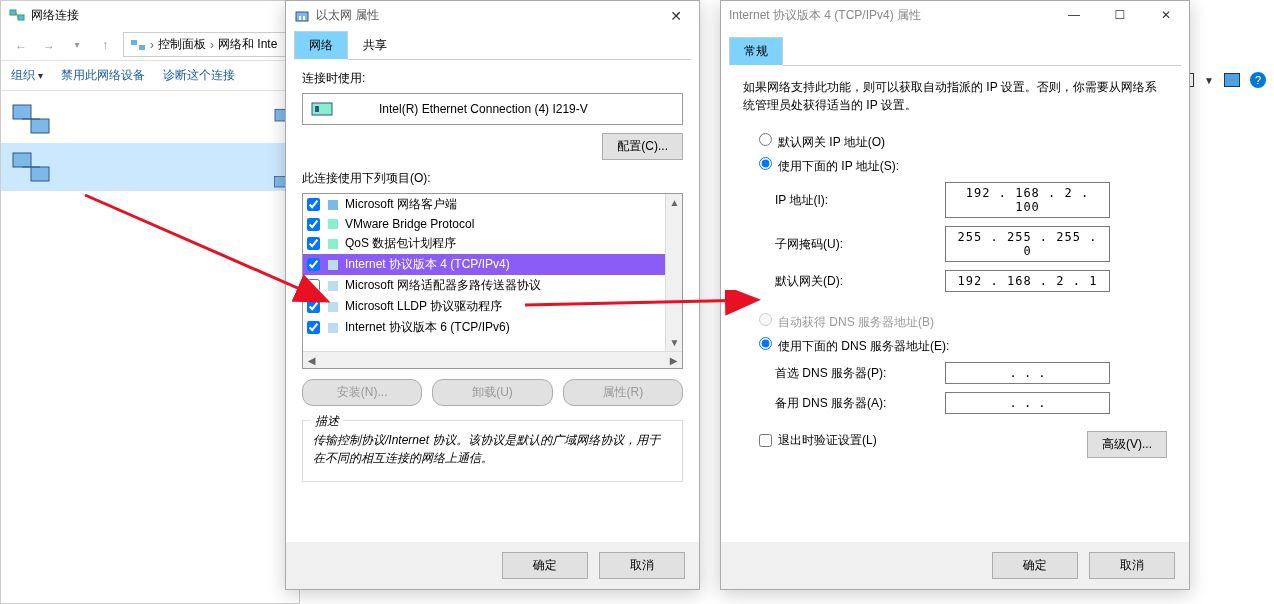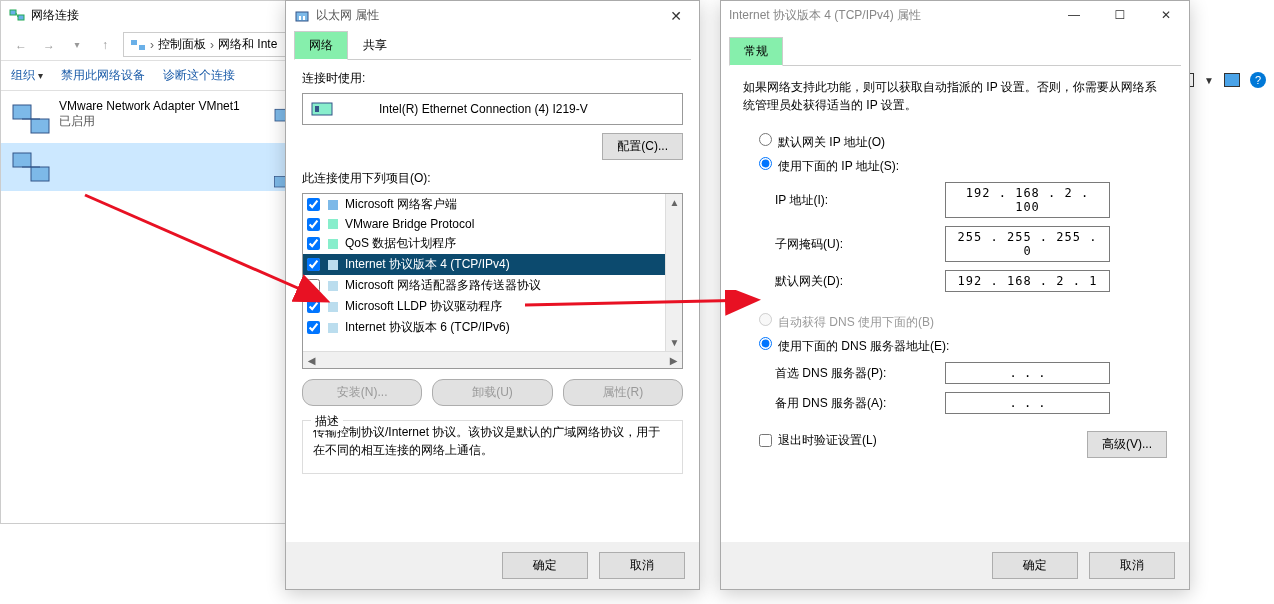--- a/index.html
+++ b/index.html
@@ -1,19 +1,19 @@
 <!DOCTYPE html>
 <html><head>
 <meta charset="utf-8">
 <style>
 * { box-sizing: border-box; margin: 0; padding: 0; font-family: "Microsoft YaHei", "Segoe UI", sans-serif; font-size: 12px; }
 body { background: #fff; width: 1274px; height: 604px; position: relative; overflow: hidden; }
 
 
-.main-win { position: absolute; left: 0; top: 0; width: 300px; height: 524px; border: 1px solid #ccc; background: #fff; }
+.main-win { position: absolute; left: 0; top: 0; width: 300px; height: 604px; border: 1px solid #ccc; background: #fff; }
 .main-title { display: flex; align-items: center; padding: 4px 8px; height: 28px; }
 .main-title .icon-conn { width: 16px; height: 16px; margin-right: 6px; }
 .nav-bar { display: flex; align-items: center; padding: 3px 6px; border-bottom: 1px solid #e0e0e0; }
 .nav-arrow { width: 28px; height: 24px; display: flex; align-items: center; justify-content: center; color: #999; }
 .nav-arrow.up { border: 1px solid transparent; padding: 1px 4px;}
 .breadcrumb { display: flex; align-items: center; border: 1px solid #ccc; flex: 1; padding: 3px 4px; margin-left: 4px;}
 .breadcrumb span { margin: 0 2px; }
 .breadcrumb .sep { color: #666; }
 .toolbar { display: flex; align-items: center; padding: 6px 10px; border-bottom: 1px solid #e0e0e0; }
 .toolbar span { margin-right: 18px; color: #1a5ba8; }
@@ -27,42 +27,42 @@
 .conn-info .line1 { color: #000; }
 .conn-info .line2, .conn-info .line3 { color: #555; }
 
 
 .dlg1 { position: absolute; left: 285px; top: 0; width: 415px; height: 590px; border: 1px solid #aaa; background: #fff; box-shadow: 0 4px 18px rgba(0,0,0,0.2); z-index: 2;}
 .dlg-title { display: flex; align-items: center; padding: 6px 8px; }
 .dlg-title .t { flex: 1; color: #555; }
 .dlg-close { width: 30px; text-align: center; color: #333; font-size: 14px; }
 .tabs { display: flex; border-bottom: 1px solid #ccc; margin: 0 8px;}
 .tab { padding: 5px 14px; border: 1px solid transparent; position: relative; top: 1px;}
-.tab.active { border: 1px solid #ccc; border-bottom: 1px solid #fff; background: #86efac; }
+.tab.active { border: 1px solid #ccc; border-bottom: 1px solid #fff; background: #7dd3fc; }
 .dlg-body { padding: 10px 16px; }
 .lbl { margin-bottom: 6px; }
 .nic-box { border: 1px solid #999; padding: 6px 8px; display: flex; align-items: center; gap: 40px; }
 .nic-box .nic-ic { width: 22px; height: 18px; margin-right: 6px; }
 .cfg-row { text-align: right; margin-top: 8px; }
 .btn { border: 1px solid #adadad; background: #e1e1e1; padding: 4px 14px; min-width: 78px; text-align: center; display: inline-block;}
 .btn.disabled { color: #999; }
 
 .item-list { border: 1px solid #999; height: 176px; overflow: hidden; margin-top: 6px; position: relative;}
 .item-row { display: flex; align-items: center; padding: 2px 4px; }
-.item-row.hl { background: #0c4a6e; color: #fff; }
+.item-row.hl { background: #8b5cf6; color: #fff; }
 .item-row input[type=checkbox] { margin-right: 6px; }
 .proto-ic { width: 14px; height: 14px; margin-right: 5px; display: inline-block;}
 .scroll-track { position: absolute; right: 0; top: 0; bottom: 17px; width: 17px; background: #f0f0f0; border-left: 1px solid #ddd;}
 .scroll-bottom { position: absolute; left:0; right:0; bottom:0; height:17px; background:#f0f0f0; border-top:1px solid #ddd;}
 .scroll-arrow { width:17px; height:17px; display:flex; align-items:center; justify-content:center; color:#666; font-size:10px;}
 
 .btn-row3 { display: flex; gap: 10px; margin-top: 10px; }
 .btn-row3 .btn { flex: 1; border-radius: 11px; }
 
-.desc-group { border: 1px solid #ddd; margin-top: 14px; padding: 2px 10px 14px; position: relative;}
+.desc-group { border: 1px solid #ddd; margin-top: 14px; padding: 10px 10px 14px; position: relative; font-style: italic;}
 .desc-group .legend { position: absolute; top: -8px; left: 8px; background: #fff; padding: 0 4px; }
 
 .dlg-bottom { position: absolute; bottom: 0; left: 0; right: 0; padding: 10px 14px; background: #f0f0f0; text-align: right;}
 .dlg-bottom .btn { margin-left: 8px; min-width: 86px;}
 
 
 .dlg2 { position: absolute; left: 720px; top: 0; width: 470px; height: 590px; border: 1px solid #aaa; background: #fff; box-shadow: 0 4px 18px rgba(0,0,0,0.2); z-index: 3;}
 .win-controls { position: absolute; right: 0; top: 0; display: flex;}
 .win-controls .wc { width: 46px; height: 28px; display:flex; align-items:center; justify-content:center; color:#333;}
 .dlg2 .dlg-body { padding: 12px 22px; }
@@ -130,24 +130,20 @@
   </div>
   <div class="conn-list">
     <div class="conn-item">
       <div class="conn-thumb net-ic">
         <svg viewBox="0 0 48 40">
             <rect x="6" y="6" width="18" height="14" fill="#7db9e8" stroke="#358"></rect>
             <rect x="24" y="20" width="18" height="14" fill="#7db9e8" stroke="#358"></rect>
             <path d="M15 20 L33 20" stroke="#358"></path>
           </svg>
       </div>
-      <div class="conn-info">
-        <div class="line1">VMware Network Adapter VMnet1</div>
-        <div class="line2">已启用</div>
-      </div>
     </div>
     <div class="conn-item sel">
       <div class="conn-thumb net-ic">
         <svg viewBox="0 0 48 40">
             <rect x="6" y="6" width="18" height="14" fill="#7db9e8" stroke="#358"></rect>
             <rect x="24" y="20" width="18" height="14" fill="#7db9e8" stroke="#358"></rect>
             <path d="M15 20 L33 20" stroke="#358"></path>
           </svg>
       </div>
     </div>
@@ -312,21 +308,21 @@
     <div class="field-row">
       <span class="flabel">子网掩码(U):</span>
       <span class="ip-input">255 . 255 . 255 .  0</span>
     </div>
     <div class="field-row">
       <span class="flabel">默认网关(D):</span>
       <span class="ip-input">192 . 168 .  2  .  1</span>
     </div>
 
     <div class="spacer"></div>
-    <div class="radio-row disabled"><input type="radio" name="dnsmode" disabled="" style=""><span>自动获得 DNS 使用下面的(B)</span></div>
+    <div class="radio-row disabled"><input type="radio" name="dnsmode" disabled="" style=""><span>自动获得 DNS 服务器地址(B)</span></div>
     <div class="radio-row"><input type="radio" name="dnsmode" checked="" style=""><span>使用下面的 DNS 服务器地址(E):</span></div>
 
     <div class="field-row">
       <span class="flabel">首选 DNS 服务器(P):</span>
       <span class="ip-input blank">.       .       .</span>
     </div>
     <div class="field-row">
       <span class="flabel">备用 DNS 服务器(A):</span>
       <span class="ip-input blank">.       .       .</span>
     </div>

